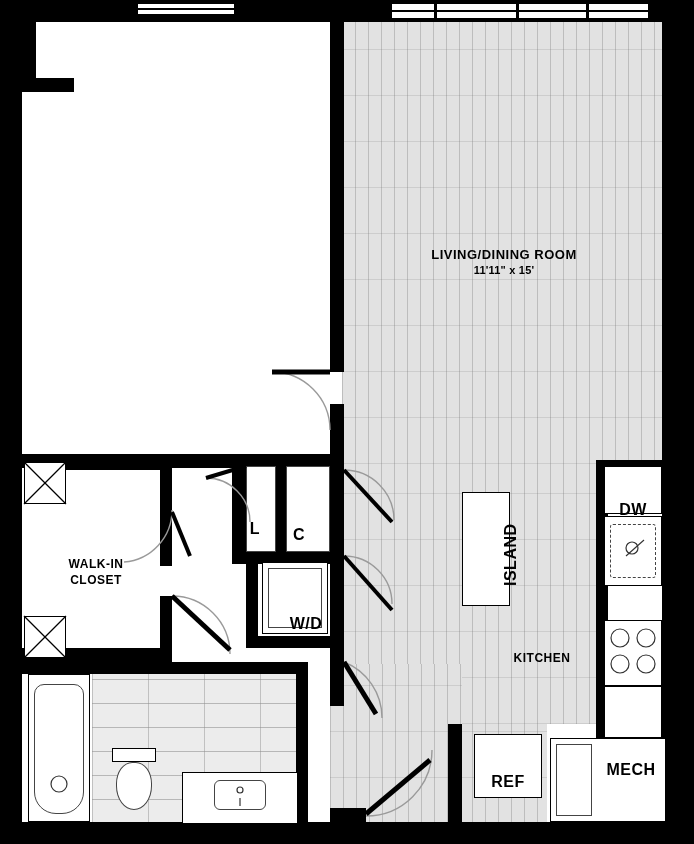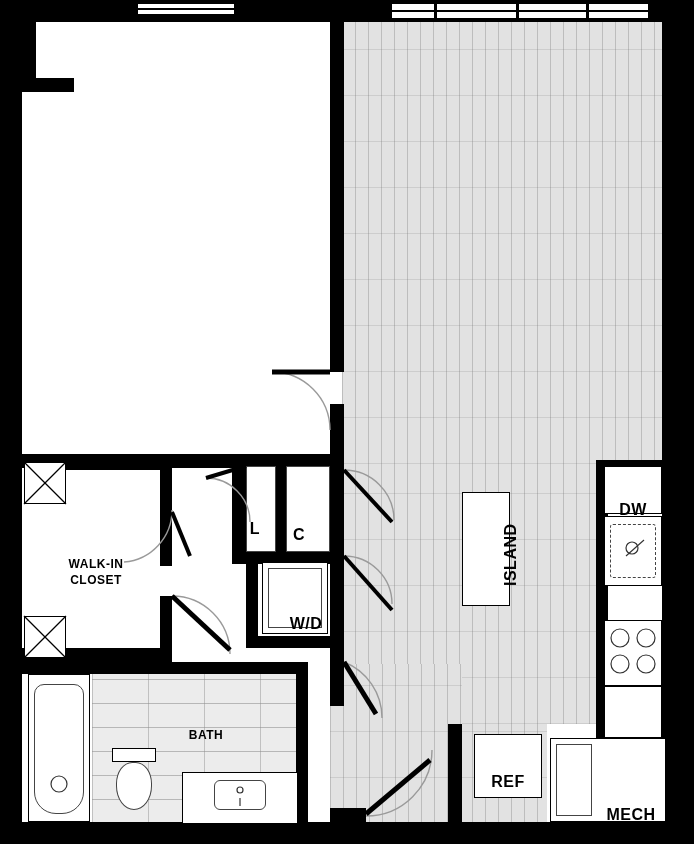--- a/index.html
+++ b/index.html
@@ -226,31 +226,35 @@
     <circle cx="632" cy="548" r="6" fill="none" stroke="#333" stroke-width="1.2"></circle>
     <line x1="626" y1="556" x2="644" y2="540" stroke="#333" stroke-width="1.2"></line>
 
     <circle cx="59" cy="784" r="8" fill="none" stroke="#333" stroke-width="1.2"></circle>
 
     <line x1="240" y1="798" x2="240" y2="806" stroke="#333" stroke-width="1.2"></line>
     <circle cx="240" cy="790" r="3" fill="none" stroke="#333" stroke-width="1.2"></circle>
   </svg>
 
 
+  <div class="label lbl-lg" style="left:384px; top:228px; width:240px;">
+    <span>LIVING/DINING ROOM</span>
+    <span class="dim">11'11" x 15'</span>
+  </div>
 
   <div class="label lbl-md" style="left:36px; top:540px; width:120px;text-align:center;">
     <span>WALK-IN
 CLOSET</span>
   </div>
 
-  <div class="label lbl-md" style="left:156px; top:711px; width:100px;">
-    <span>BATH</span>
-  </div>
-
-
+
+
+  <div class="label lbl-md" style="left:492px; top:634px; width:100px;">
+    <span>KITCHEN</span>
+  </div>
 
   <div class="label lbl-sm" style="left:240px; top:496px; width:30px;">
     <span>L</span>
   </div>
 
   <div class="label lbl-sm" style="left:284px; top:502px; width:30px;">
     <span>C</span>
   </div>
 
   <div class="label lbl-sm" style="left:270px; top:591px; width:72px;">
@@ -262,17 +266,17 @@
   </div>
 
   <div class="label lbl-sm" style="left:606px; top:477px; width:54px;">
     <span>DW</span>
   </div>
 
   <div class="label lbl-sm" style="left:480px; top:749px; width:56px;">
     <span>REF</span>
   </div>
 
-  <div class="label lbl-sm" style="left:600px; top:782px; width:62px;">
+  <div class="label lbl-sm" style="left:600px; top:737px; width:62px;">
     <span>MECH</span>
   </div>
 
 </div>
 
 </body></html>

